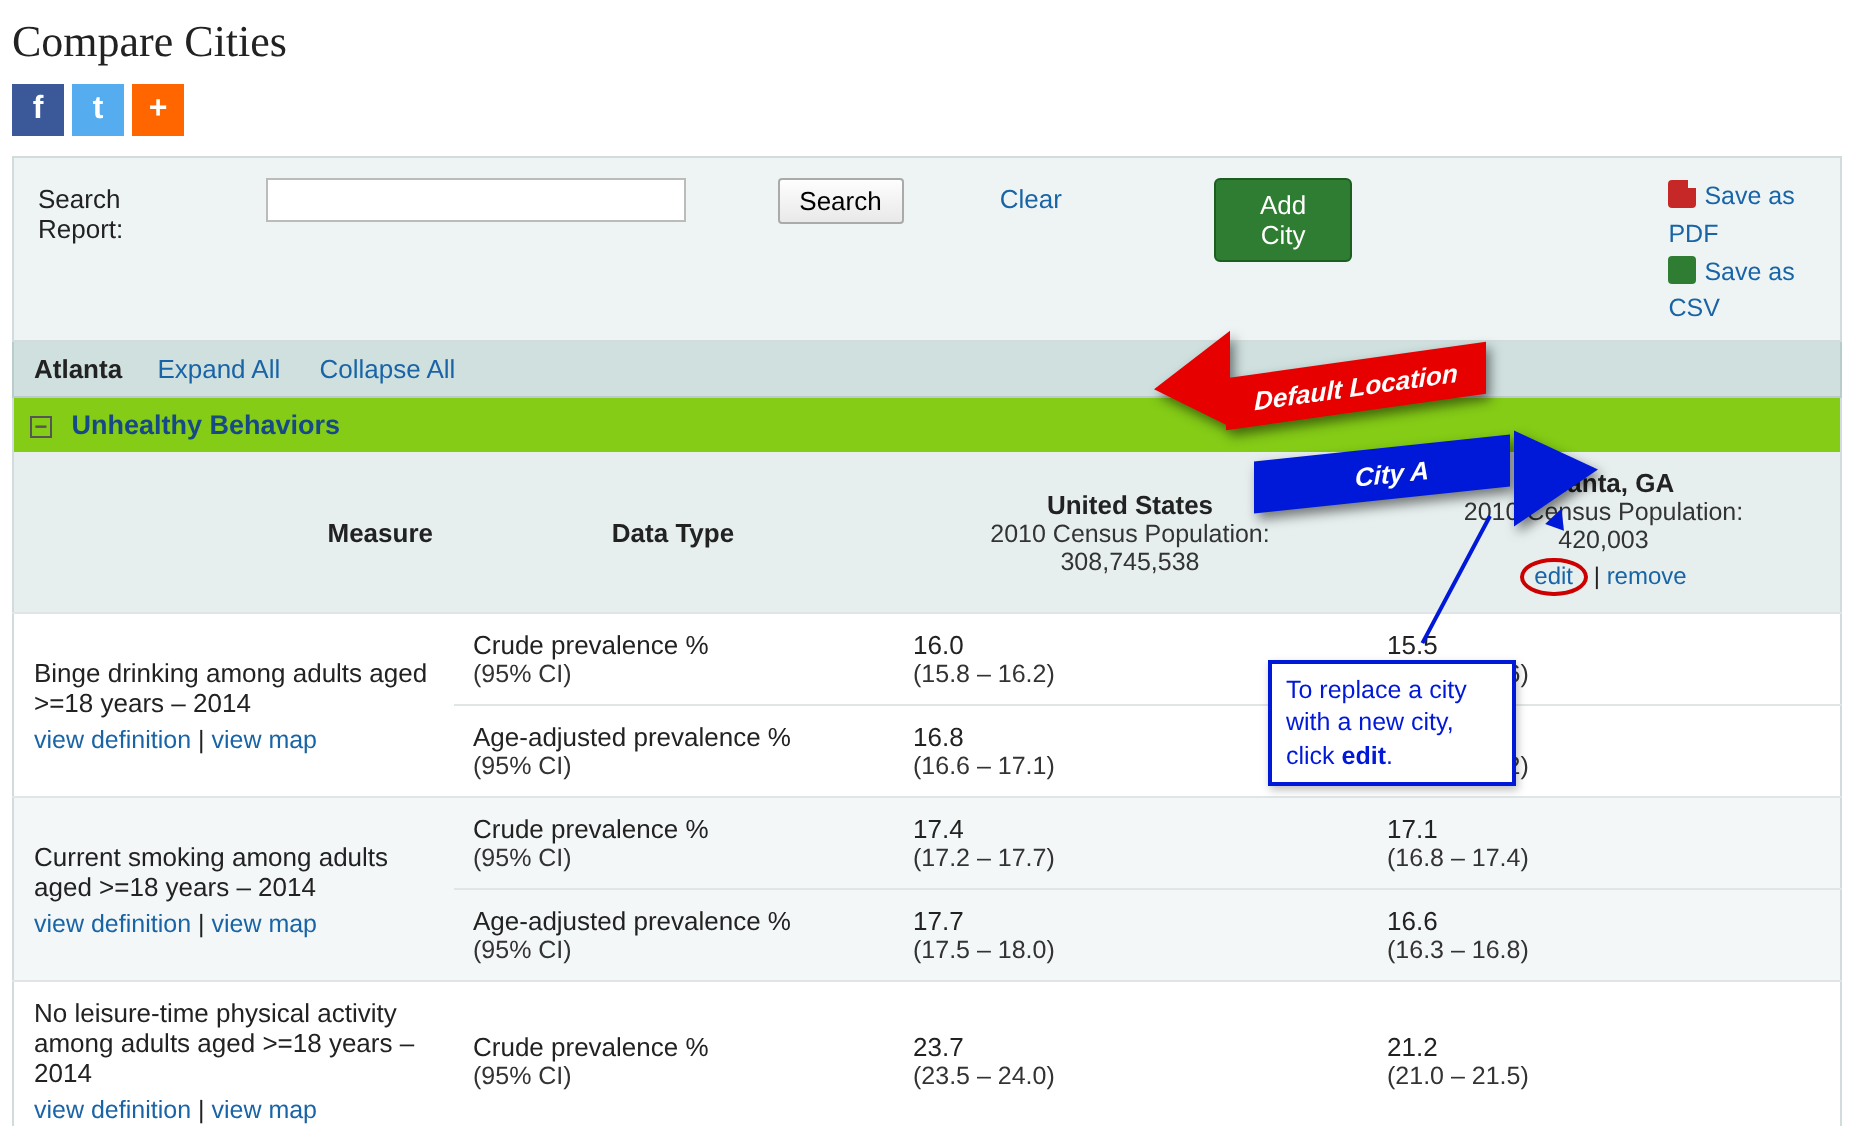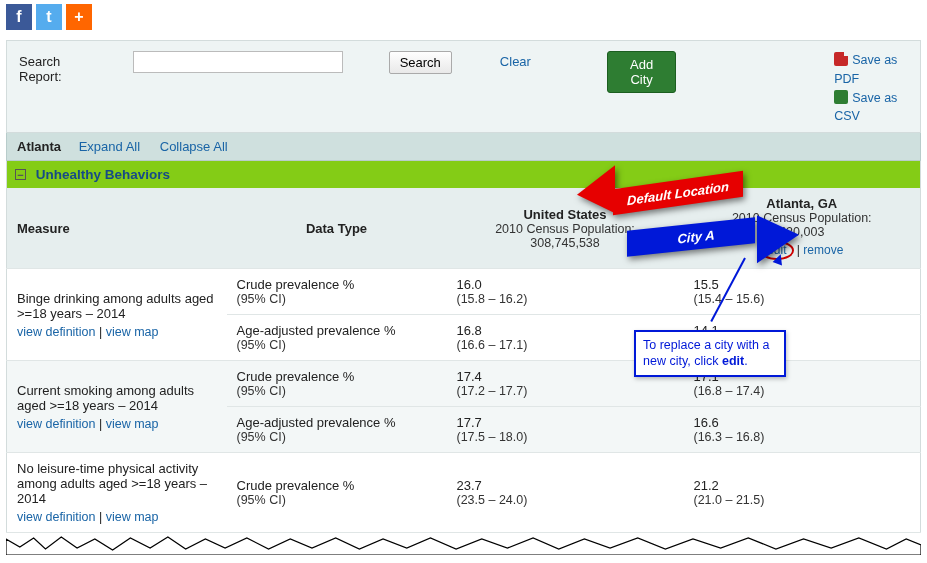--- a/index.html
+++ b/index.html
@@ -31,21 +31,21 @@
   .category-band { background: #cfe0de; border: 1px solid #b8cccb; border-top: none; padding: 6px 10px; font-size: 13px; }
   .category-band b { margin-right: 14px; }
   .cat-link { color: #1964a6; cursor: pointer; margin-right: 16px; }
 
   .section-head { background: #84cc16; border-left:1px solid #d3dcdc; border-right:1px solid #d3dcdc; padding: 6px 8px; font-weight: bold; color: #164a87; font-size: 13.5px; }
   .section-head .collapse-toggle { display:inline-block; width:11px; height:11px; border:1px solid #555; text-align:center; line-height:10px; font-size:11px; color:#555; margin-right:6px; cursor:pointer; }
 
   table.comp { width: 100%; border-collapse: collapse; border-left:1px solid #d3dcdc; border-right:1px solid #d3dcdc; table-layout: fixed; }
   table.comp th, table.comp td { border-bottom: 1px solid #e0e6e6; padding: 8px 10px; vertical-align: middle; }
   table.comp thead th { background: #e6eeee; font-weight: bold; text-align: center; }
-  table.comp thead th:first-child { text-align: left; }
+  table.comp thead th:first-child { text-align: right; }
   .col-measure { width: 220px; }
   .col-type { width: 220px; }
   .dt-cell, .val-cell { text-align: left; }
   .measure-cell { text-align: left; font-size: 13px; }
   .measure-name { color: #222; }
   .sub-links { margin-top: 4px; font-size: 12.5px; }
   .sub-links a { color: #1964a6; text-decoration: none; cursor: pointer; }
   .pop-line, .ci-line { color: #333; font-size: 12.5px; }
   .loc-actions { font-size: 12px; margin-top: 2px; }
   .loc-actions a { color: #1964a6; text-decoration: none; cursor: pointer; }
@@ -57,32 +57,33 @@
   
   .anno { position: absolute; pointer-events: none; font-weight: bold; font-style: italic; color: #fff; filter: drop-shadow(2px 3px 3px rgba(0,0,0,0.5)); }
   .arrow-red { left: 577px; top: 170px; width: 168px; height: 44px; }
   .arrow-blue { left: 627px; top: 216px; width: 172px; height: 42px; }
   .arrow-body { position:absolute; inset:0; }
   .arrow-red .shaft { position:absolute; left:36px; top:10px; width:130px; height:26px; background:#e60000; transform: skewY(-8deg); display:flex; align-items:center; justify-content:center; font-size:13px; }
   .arrow-red .tip { position:absolute; left:0; top:-2px; width:0; height:0; border-right:38px solid #e60000; border-top:24px solid transparent; border-bottom:24px solid transparent; transform: skewY(-8deg);}
   .arrow-blue .shaft { position:absolute; left:0; top:8px; width:128px; height:26px; background:#0018d8; transform: skewY(-6deg); display:flex; align-items:center; justify-content:center; font-size:13px; padding-left:10px;}
   .arrow-blue .tip { position:absolute; right:0; top:-3px; width:0; height:0; border-left:42px solid #0018d8; border-top:24px solid transparent; border-bottom:24px solid transparent; transform: skewY(-6deg);}
 
-  .callout-box { position:absolute; left: 634px; top: 330px; width: 152px; border: 2px solid #0018d8; background: #fff; color: #0018d8; font-size: 12.5px; padding: 5px 7px; line-height: 1.3; pointer-events:none; filter: drop-shadow(1px 2px 2px rgba(0,0,0,0.25)); }
+  .callout-box { position:absolute; left: 634px; top: 330px; width: 124px; border: 2px solid #0018d8; background: #fff; color: #0018d8; font-size: 12.5px; padding: 5px 7px; line-height: 1.3; pointer-events:none; filter: drop-shadow(1px 2px 2px rgba(0,0,0,0.25)); }
   .callout-line { position:absolute; left: 744px; top: 258px; width: 2px; height: 72px; background:#0018d8; transform: rotate(28deg); transform-origin: top center; pointer-events:none; }
   .callout-arrowhead { position:absolute; left: 774px; top: 254px; width:0; height:0; border-bottom:10px solid #0018d8; border-left:5px solid transparent; border-right:5px solid transparent; transform: rotate(20deg); pointer-events:none; }
 
   
   .torn { position: relative; height: 22px; overflow: hidden; }
   .torn svg { position:absolute; top:0; left:0; width:100%; height:100%; }
 </style>
 </head>
 <body>
 
 <div class="container">
+  <h1>Compare Cities</h1>
 
   <div class="social-row">
     <div class="social-btn fb">
         <span>f</span>
       </div>
     <div class="social-btn tw">
         <span>t</span>
       </div>
     <div class="social-btn add">
         <span>+</span>

